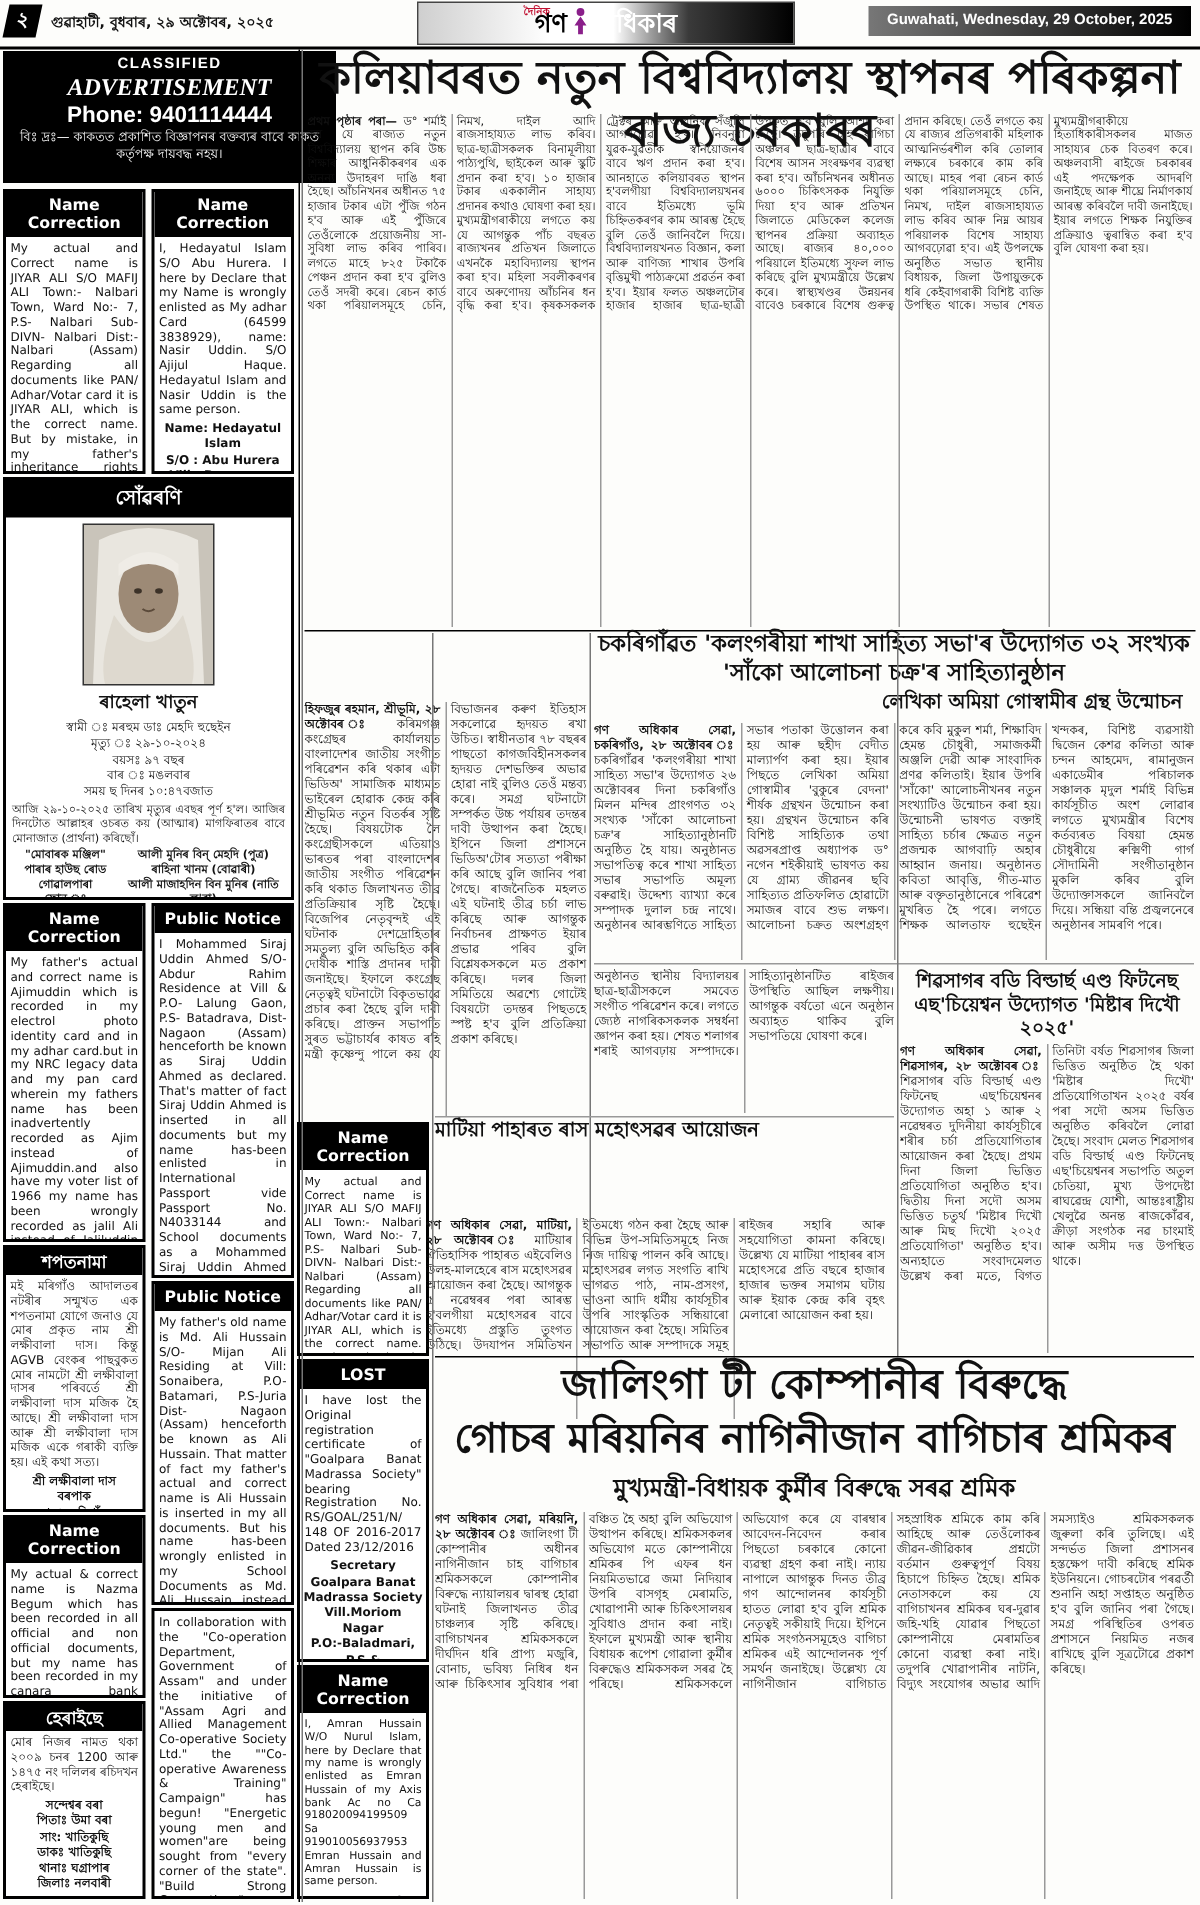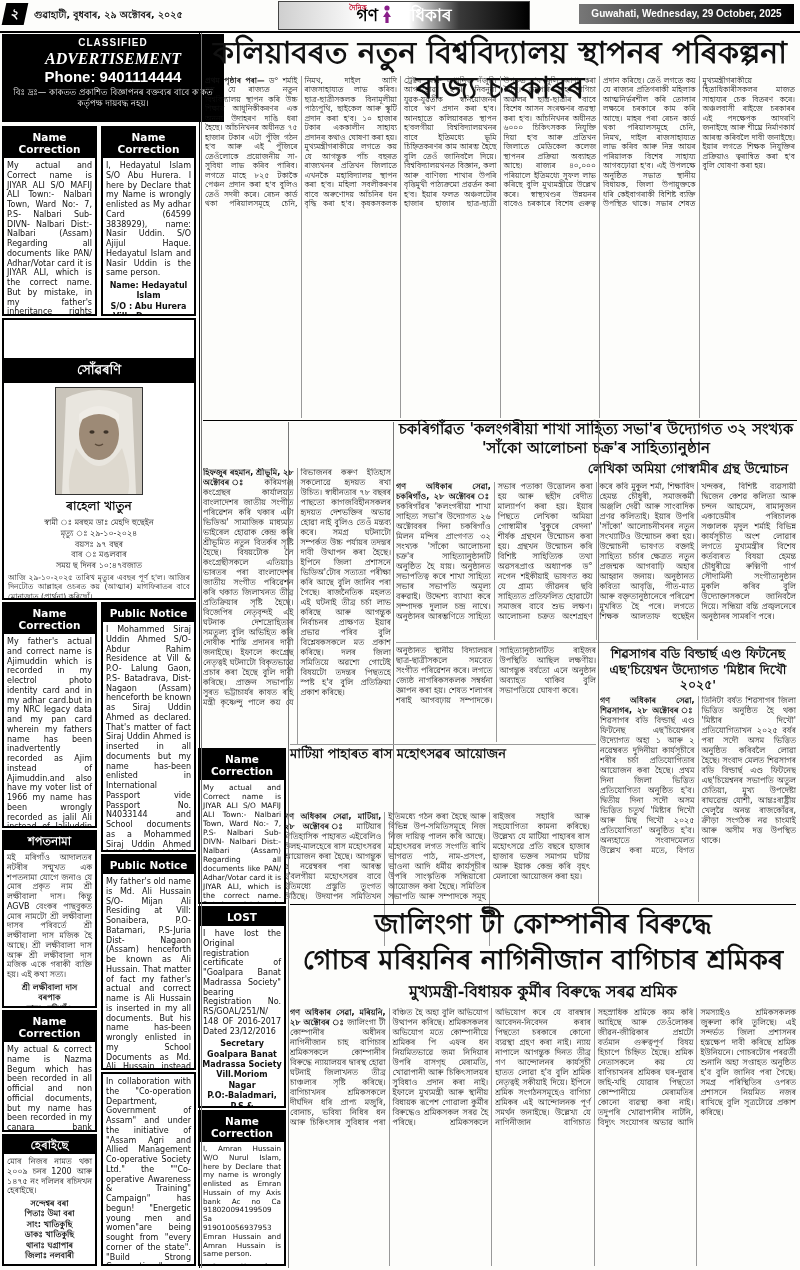--- a/index.html
+++ b/index.html
@@ -30,21 +30,21 @@
   
   #classified{position:absolute;left:2px;top:34px;width:222px;height:88px;background:#000;color:#fff;
               text-align:center;box-sizing:border-box;padding-top:3px;}
   #classified .c1{font:bold 10px/12px "Liberation Sans",sans-serif;letter-spacing:1px;}
   #classified .c2{font:bold italic 16px/19px "Liberation Serif",serif;}
   #classified .c3{font:bold 15px/18px "Liberation Sans",sans-serif;}
   #classified .c4{font-size:8.5px;line-height:1.25;padding:1px 4px;}
   
   #obit{position:absolute;left:2px;top:318px;width:194px;height:282px;border:2px solid #000;
         background:#fff;box-sizing:border-box;overflow:hidden;}
-  #obit .hd{background:#000;color:#fff;font-weight:bold;font-size:13px;text-align:center;padding:2px 0;margin-top:38px;}
+  #obit .hd{background:#000;color:#fff;font-weight:bold;font-size:13px;text-align:center;padding:2px 0;}
   #obit .photo{width:86px;height:106px;margin:4px auto 2px auto;border:1px solid #333;
                background:linear-gradient(180deg,#d8d4cc,#b9b4aa);display:block;}
   #obit .nm{text-align:center;font-weight:bold;font-size:12px;margin:1px 0;}
   #obit .ln{text-align:center;font-size:8px;line-height:1.35;white-space:pre-line;}
   #obit .pr{font-size:7.5px;line-height:1.25;text-align:justify;padding:1px 4px;}
   #obit .sigs{display:flex;justify-content:space-between;padding:1px 3px;}
   #obit .sigs div{font-size:7.5px;line-height:1.3;font-weight:bold;text-align:center;white-space:pre-line;}
   
   .h-xl{position:absolute;font-weight:bold;text-align:center;font-size:30px;line-height:1.15;}
   .h-l{position:absolute;font-weight:bold;text-align:center;font-size:15px;line-height:1.25;}

